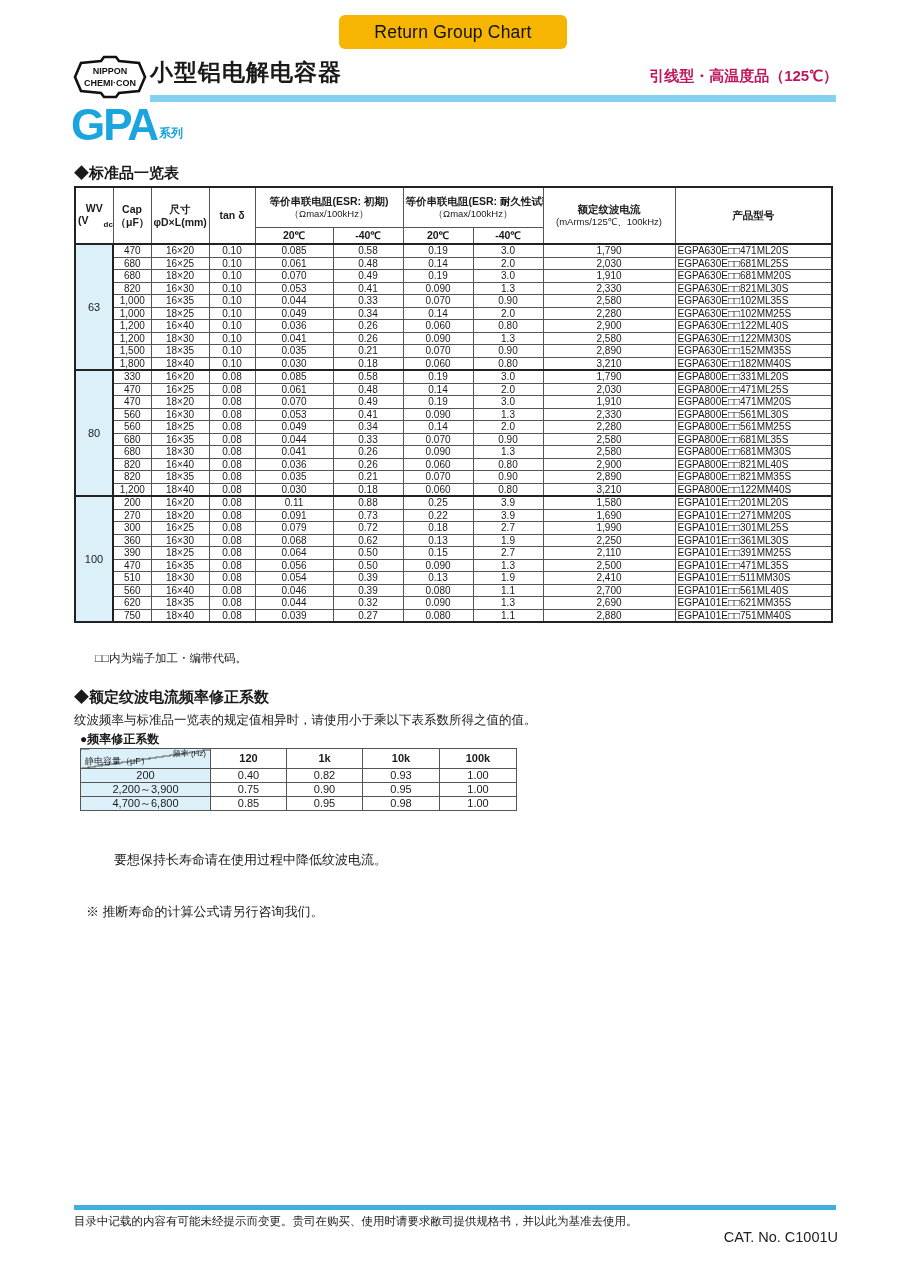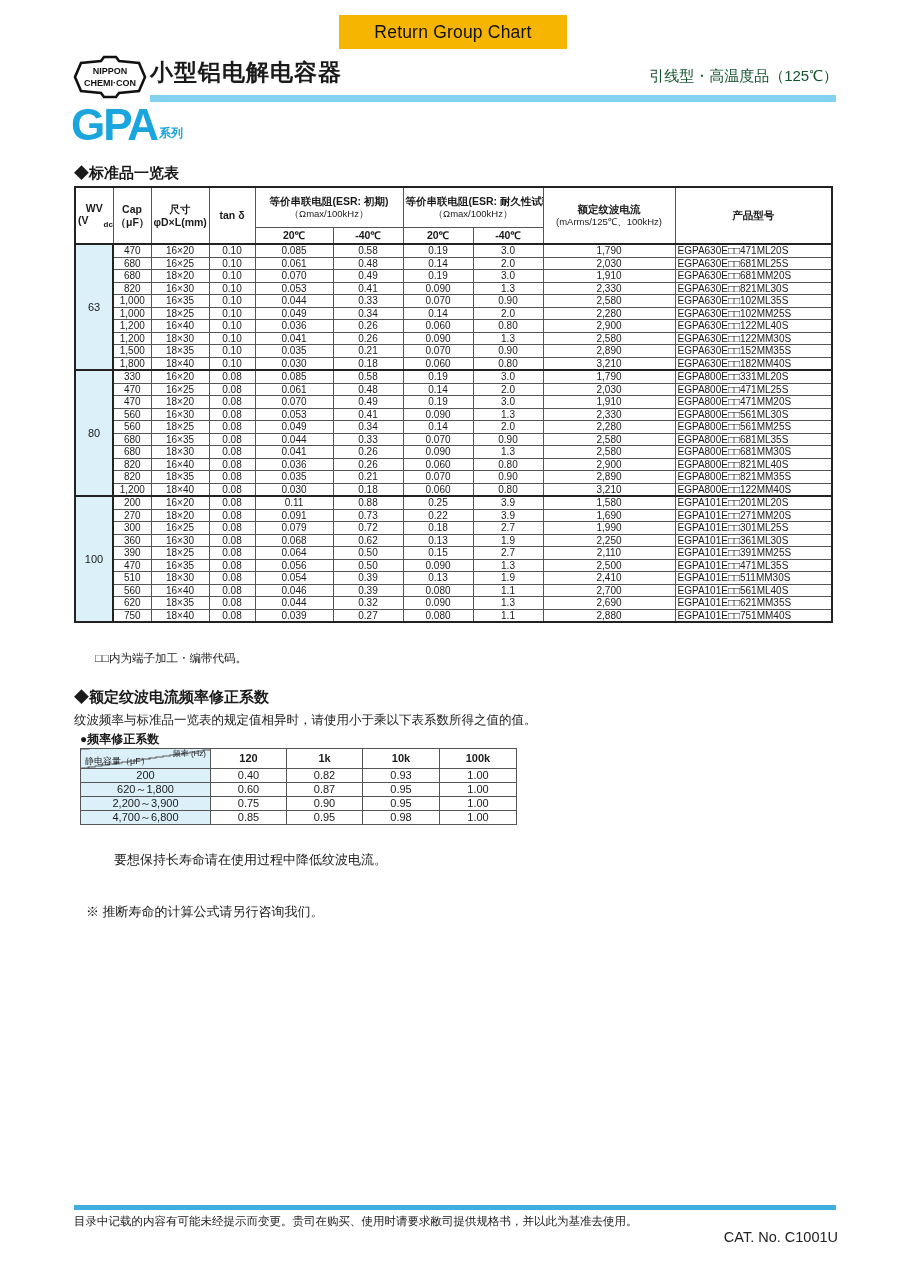--- a/index.html
+++ b/index.html
@@ -8,27 +8,28 @@
     width: 900px; height: 1273px; position: relative;
     font-family: "Liberation Sans", sans-serif; color:#1a1a1a;
   }
 
   
   .return-btn {
     position:absolute; left:339px; top:15px; width:228px; height:34px;
     background:#f5b501; color:#111; font-size:17.5px;
     display:flex; align-items:center; justify-content:center; cursor:pointer;
     letter-spacing:0.2px;
+    border-radius:6px;
   }
 
   
   .logo-wrap { position:absolute; left:72px; top:55px; width:76px; height:44px; }
   .logo-wrap svg { display:block; }
   .main-title { position:absolute; left:150px; top:57px; font-size:23px; font-weight:bold; letter-spacing:1px; }
-  .subtitle-right { position:absolute; right:62px; top:67px; color:#14532d; font-size:15px; font-weight:normal; }
+  .subtitle-right { position:absolute; right:62px; top:67px; color:#be185d; font-size:15px; font-weight:bold; }
   .title-bar { position:absolute; left:150px; top:95px; width:686px; height:7px; background:#85d1f0; }
 
   .series { position:absolute; left:71px; top:103px; color:#1aa5de; white-space:nowrap; }
   .series .series-name { font-size:44px; font-weight:bold; letter-spacing:-2px; line-height:1;margin-top:11px; }
   .series .series-suffix { font-size:12px; font-weight:bold; position:relative; top:-3px; margin-left:2px; }
 
   
   .sec1-title { position:absolute; left:74px; top:164px; font-size:15px; font-weight:bold; }
 
   
@@ -500,27 +501,20 @@
   </thead>
   <tbody>
       <tr>
         <td class="cap-cell">200</td>
         <td>0.40</td>
         <td>0.82</td>
         <td>0.93</td>
         <td>1.00</td>
       </tr>
       <tr>
-        <td class="cap-cell">620～1,800</td>
-        <td>0.60</td>
-        <td>0.87</td>
-        <td>0.95</td>
-        <td>1.00</td>
-      </tr>
-      <tr>
         <td class="cap-cell">2,200～3,900</td>
         <td>0.75</td>
         <td>0.90</td>
         <td>0.95</td>
         <td>1.00</td>
       </tr>
       <tr>
         <td class="cap-cell">4,700～6,800</td>
         <td>0.85</td>
         <td>0.95</td>

